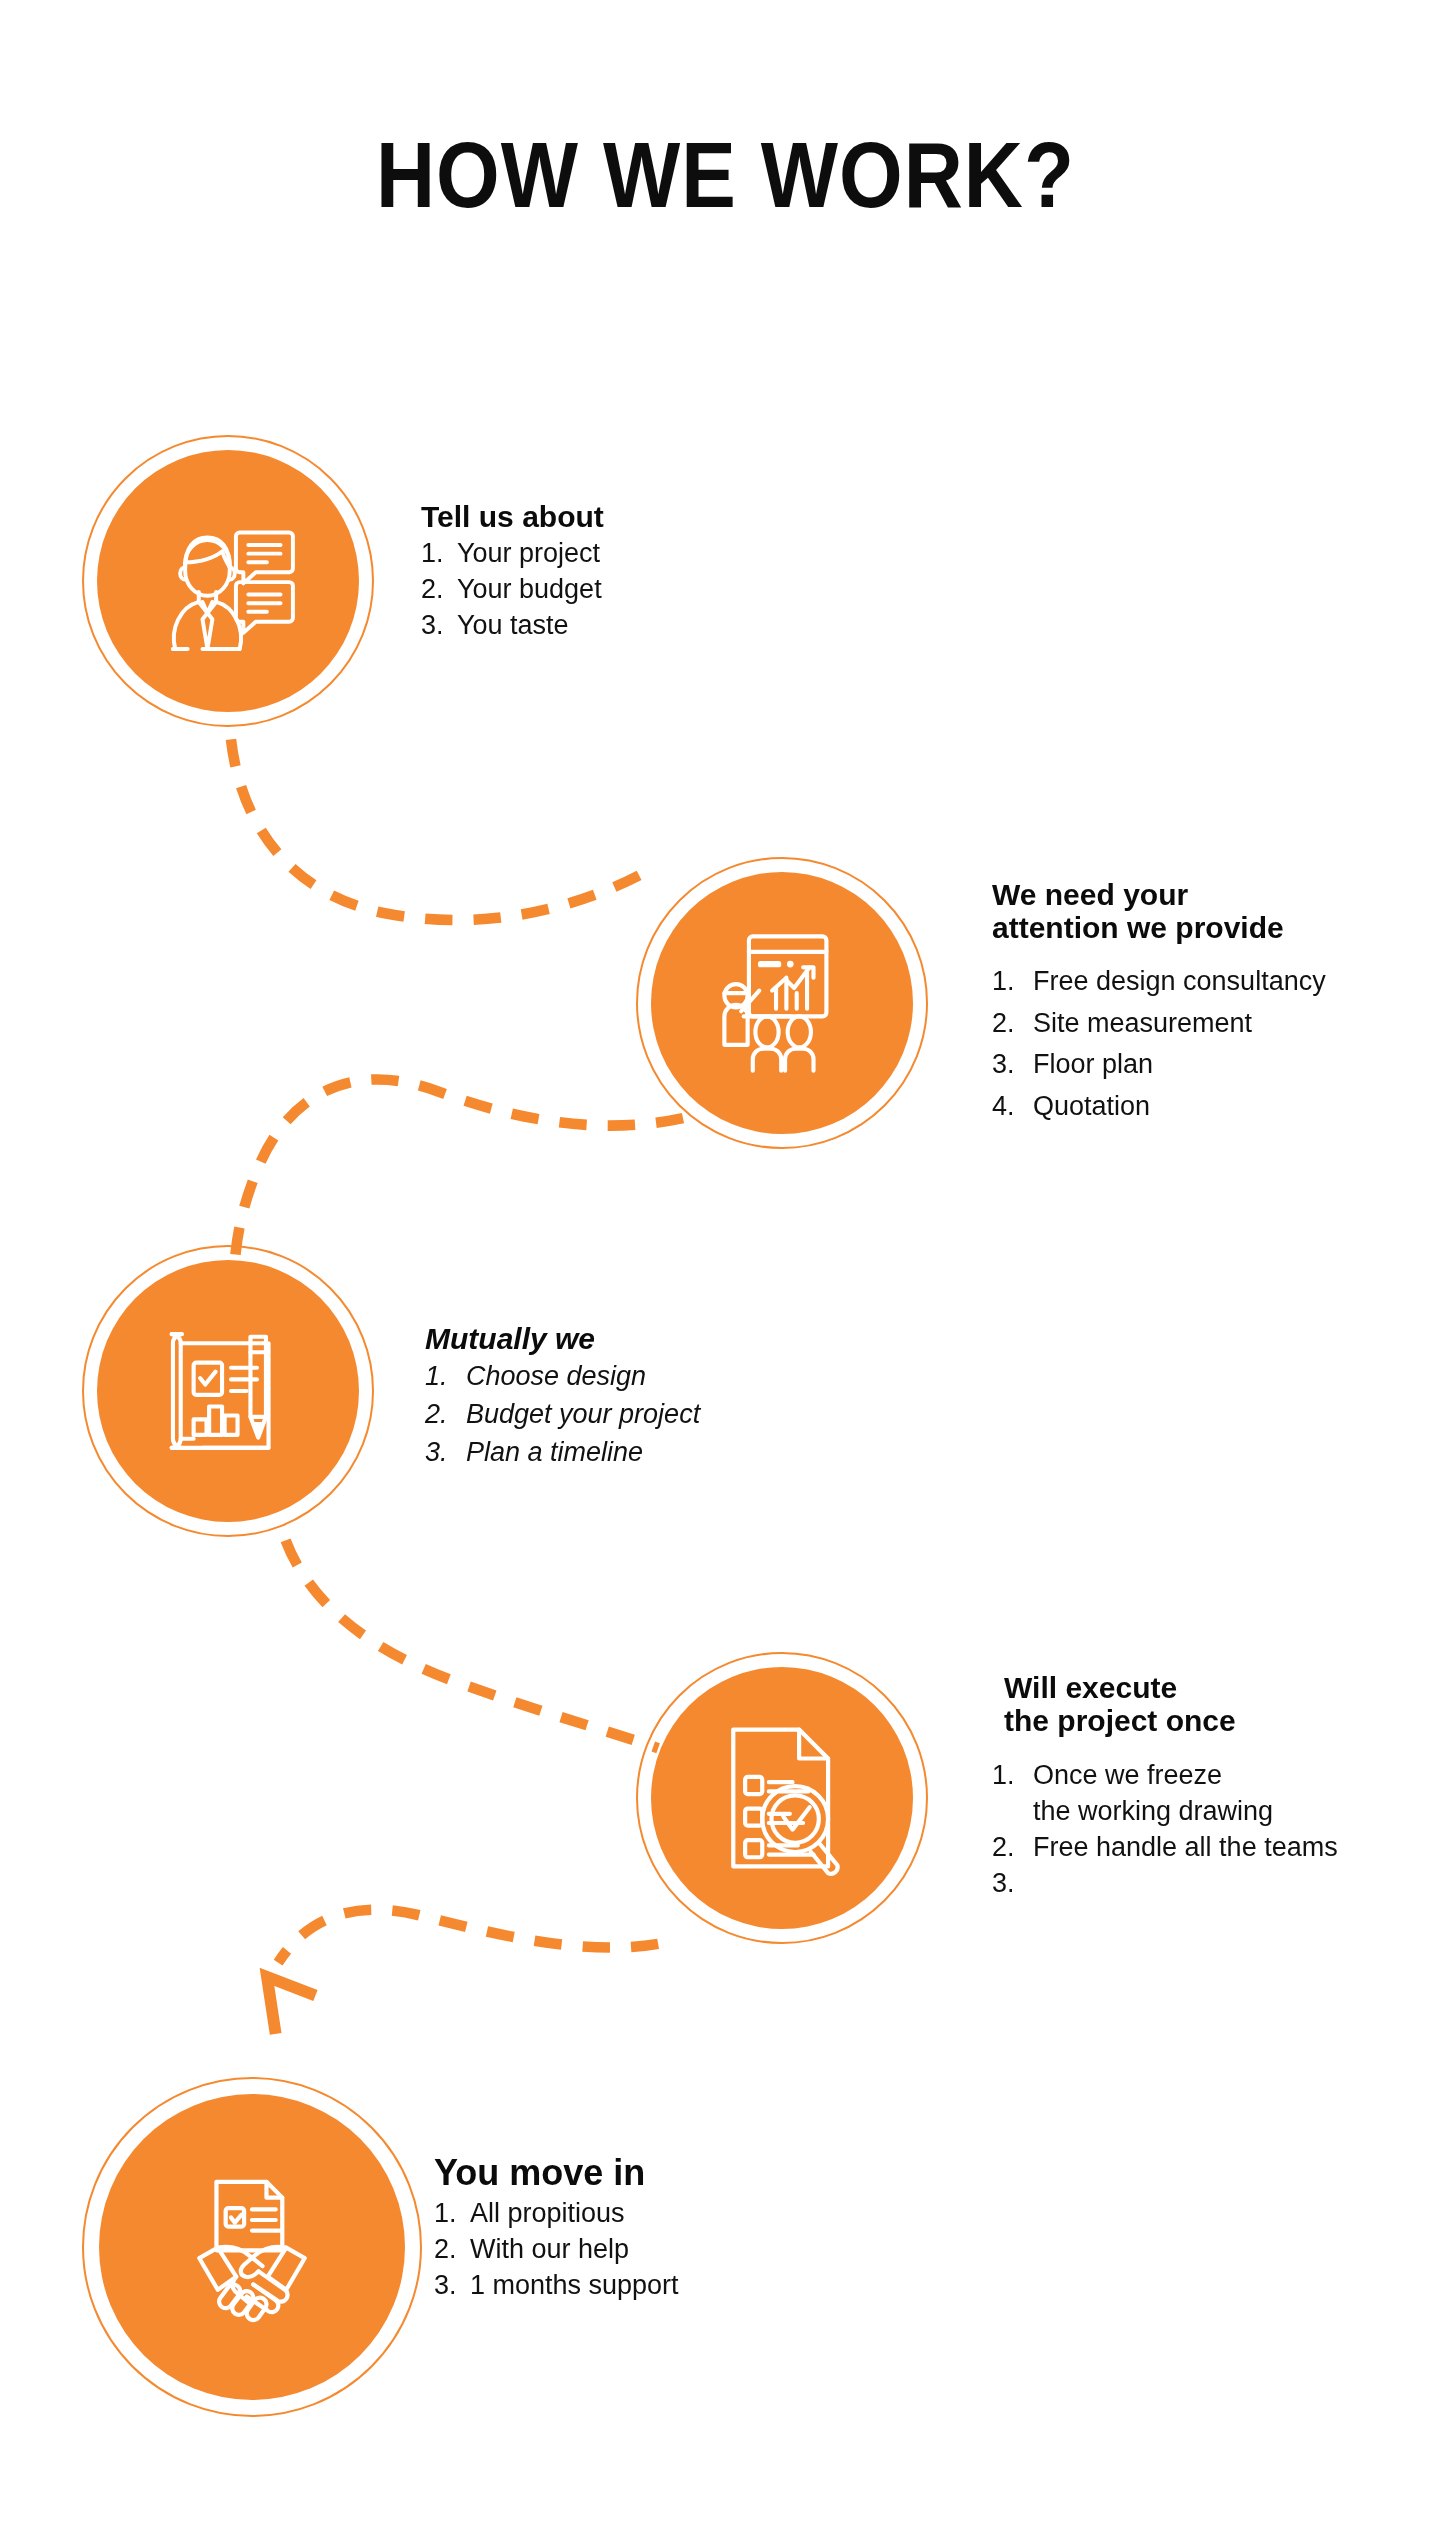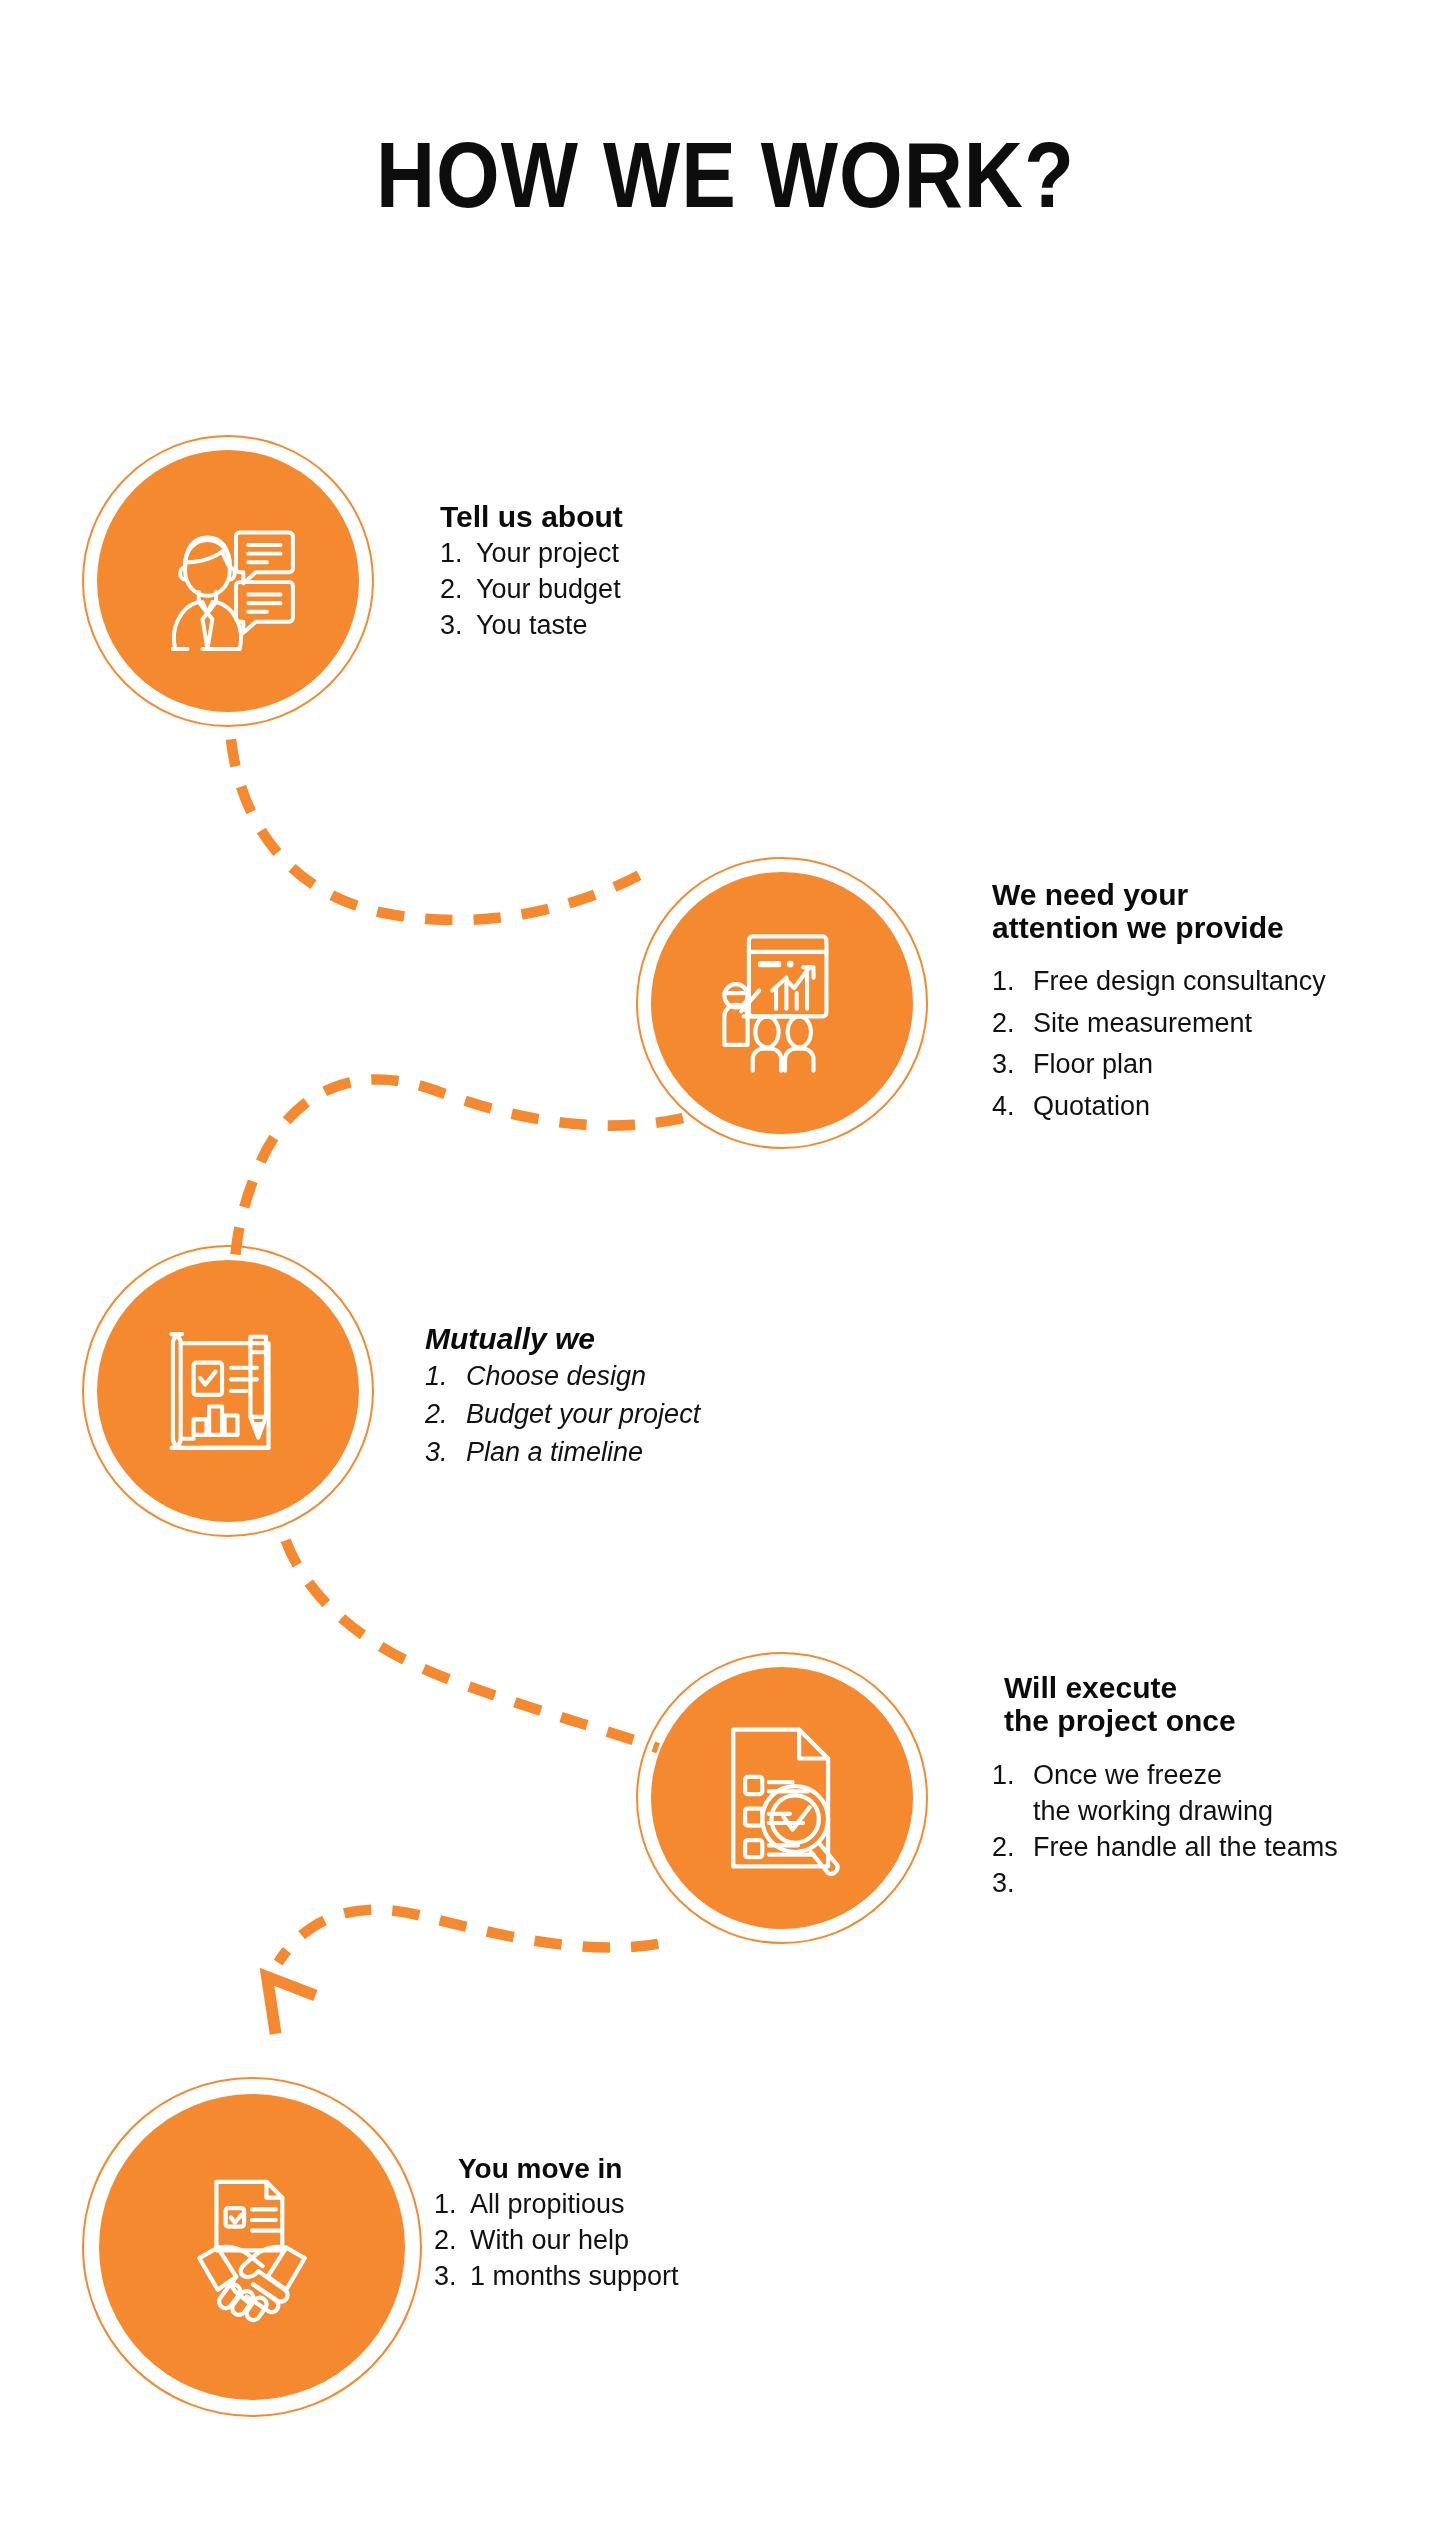--- a/index.html
+++ b/index.html
@@ -105,21 +105,21 @@
   }
   .step-list li .txt {
     flex: 1 1 auto;
     white-space: pre-line;
   }
 
   
   #step-1 { left: 82px; top: 435px; }
   #step-1 .badge { left: 0; top: 0; width: 292px; height: 292px; }
   #step-1 .badge .disc { left: 15px; top: 15px; width: 262px; height: 262px; }
-  #step-1 .textblock { left: 358px; top: 65px; width: 348px; }
+  #step-1 .textblock { left: 339px; top: 65px; width: 348px; }
   #step-1 .step-heading { font-size: 30px; }
   #step-1 .step-list { font-size: 27px; line-height: 1.33; }
   #step-1 .step-list li .num { width: 36px; }
 
   
   #step-2 { left: 636px; top: 857px; }
   #step-2 .badge { left: 0; top: 0; width: 292px; height: 292px; }
   #step-2 .badge .disc { left: 15px; top: 15px; width: 262px; height: 262px; }
   #step-2 .textblock { left: 356px; top: 20.5px; width: 385px; }
   #step-2 .step-heading { font-size: 30px; }
@@ -142,21 +142,21 @@
   #step-4 .textblock { left: 356px; top: 18.6px; width: 385px; }
   #step-4 .step-heading { font-size: 30px; margin-left: 12px; }
   #step-4 .step-list { font-size: 27px; line-height: 1.33; margin-top: 20px; }
   #step-4 .step-list li .num { width: 41px; }
 
   
   #step-5 { left: 82px; top: 2077px; }
   #step-5 .badge { left: 0; top: 0; width: 340px; height: 340px; }
   #step-5 .badge .disc { left: 17.4px; top: 17.4px; width: 306px; height: 306px; }
   #step-5 .textblock { left: 352px; top: 76px; width: 373px; }
-  #step-5 .step-heading { font-size: 28px; margin-left: 24px; }
+  #step-5 .step-heading { font-size: 36px; }
   #step-5 .step-list { font-size: 27px; line-height: 1.33; }
   #step-5 .step-list li .num { width: 36px; }
 </style>
 </head>
 <body>
 
 <div id="page-title">HOW WE WORK?</div>
 
 <svg id="connectors" viewBox="0 0 2337 4086">
 

